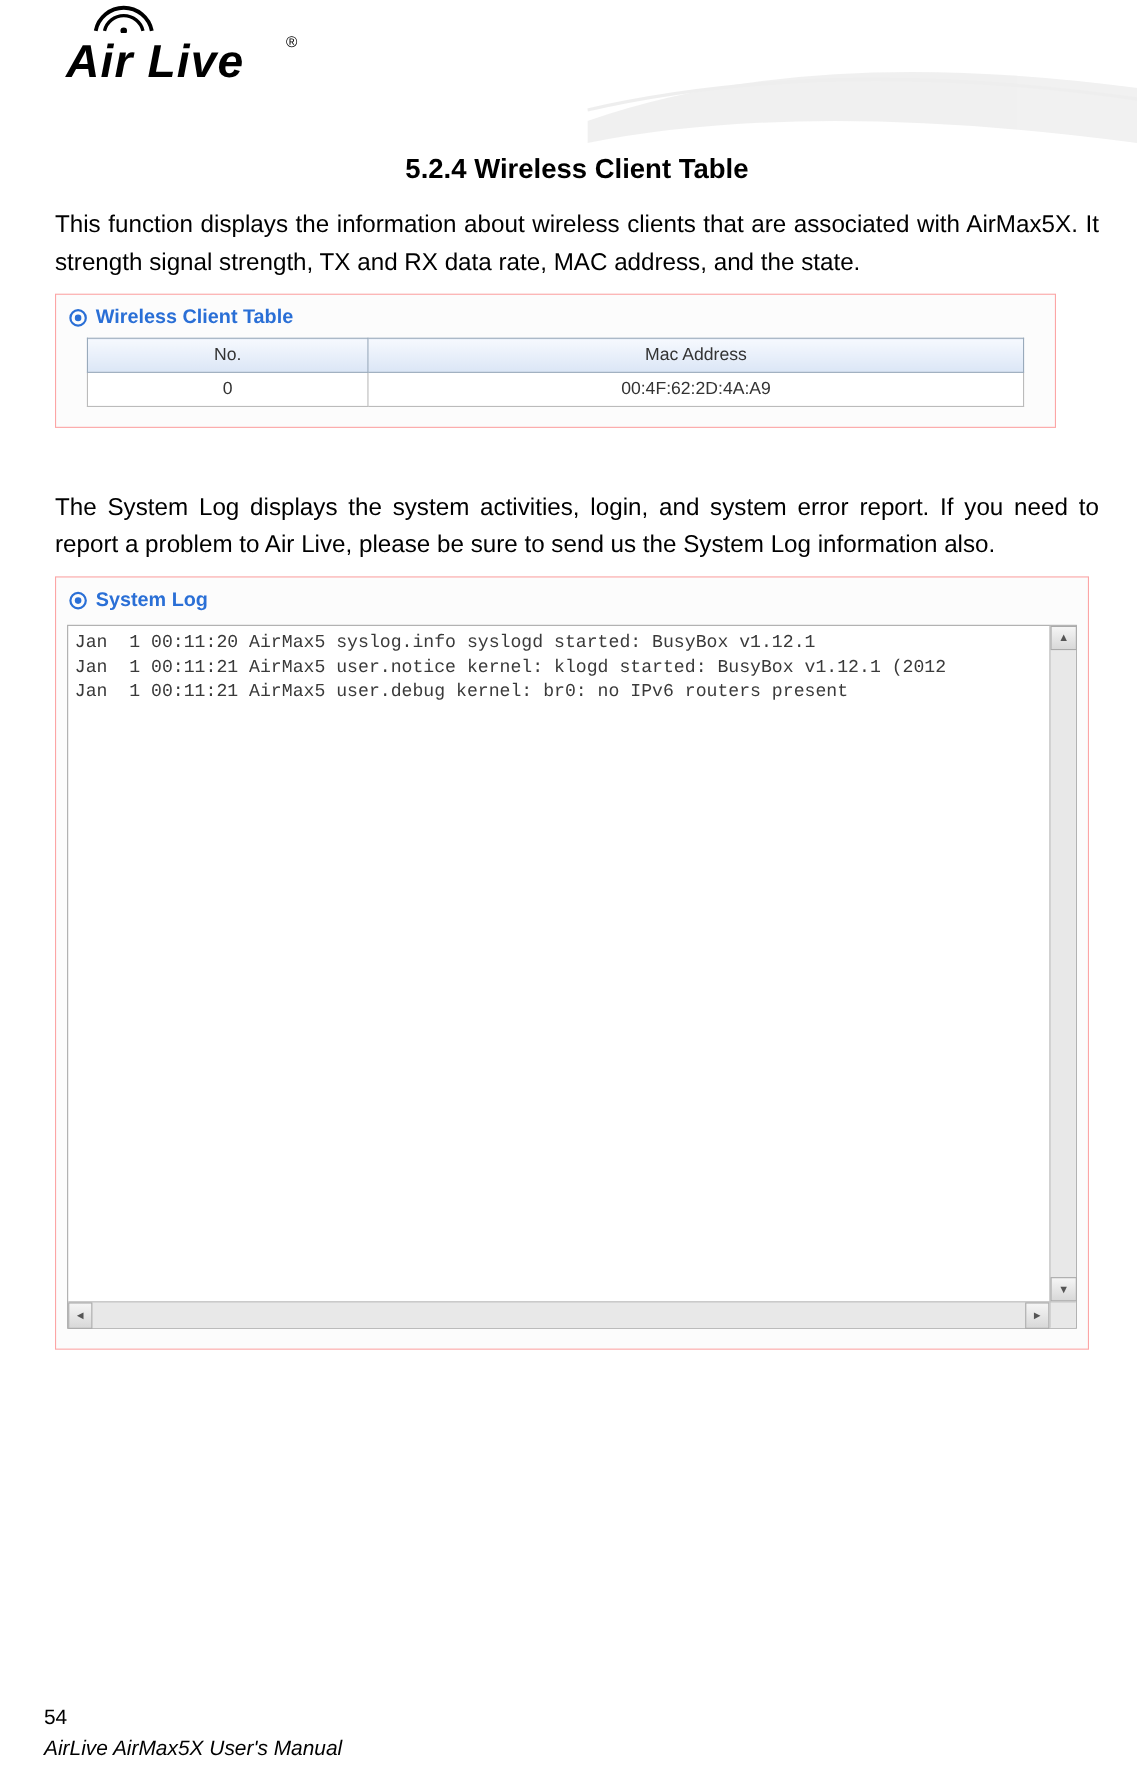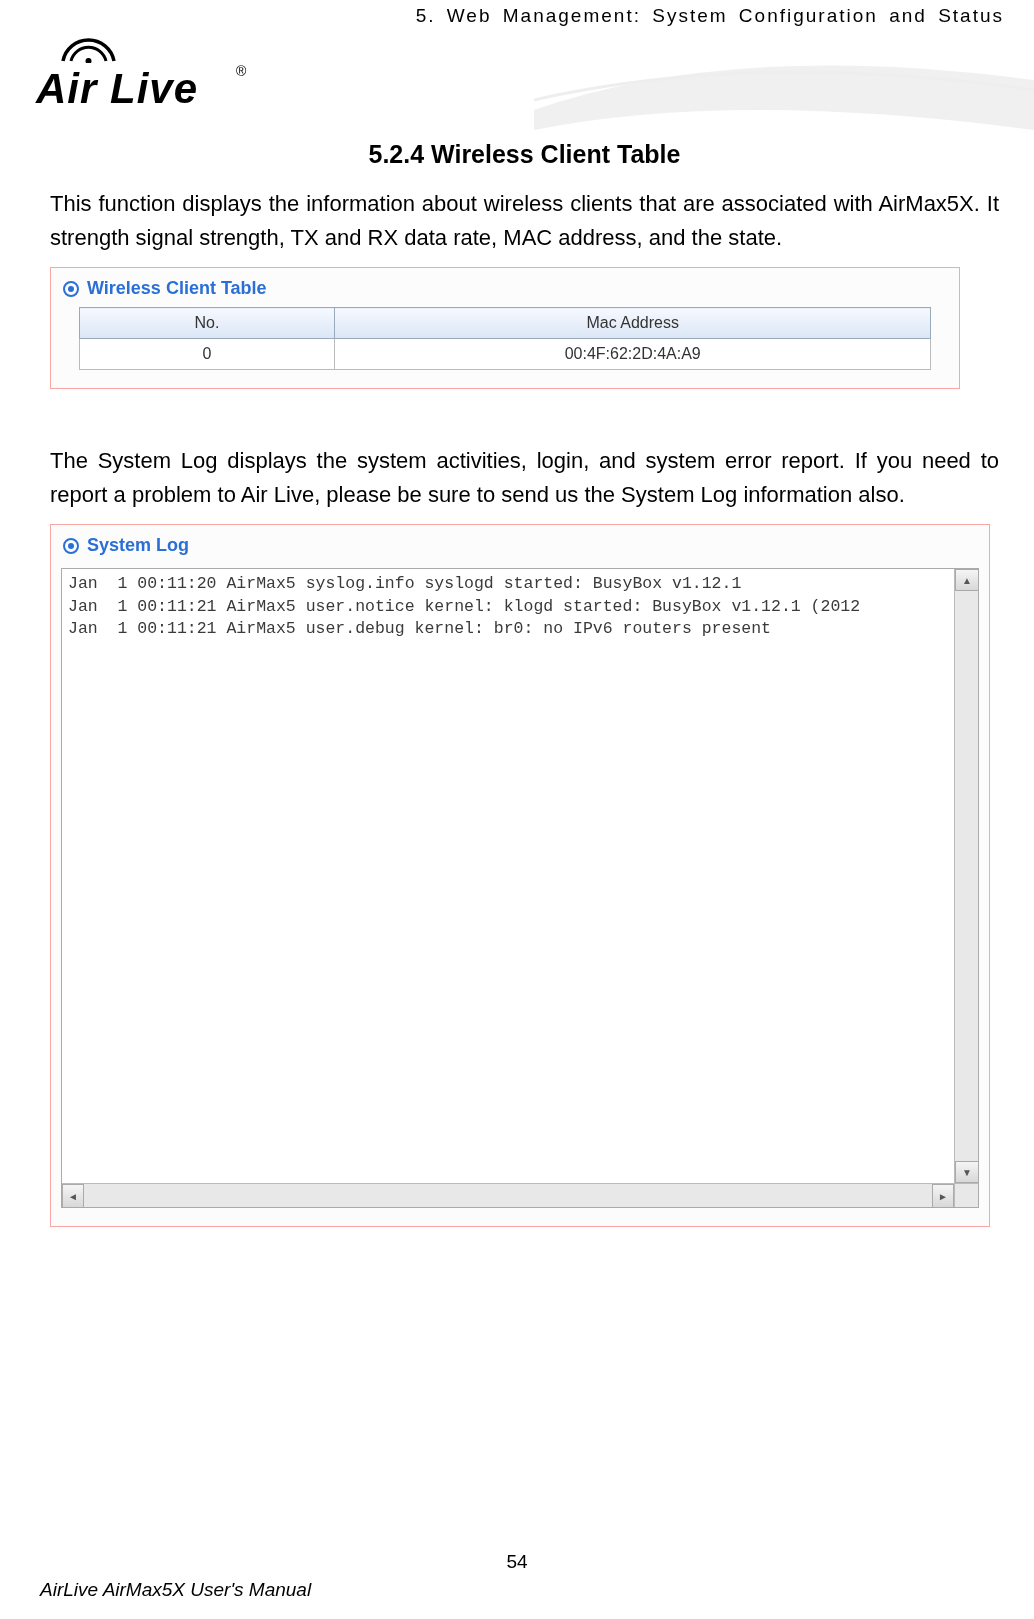--- a/index.html
+++ b/index.html
@@ -20,25 +20,24 @@
     position: absolute;
     top: 5px;
     right: 30px;
     font-size: 19px;
     letter-spacing: 2px;
     word-spacing: 4px;
     color: #000;
   }
   .logo-block {
     position: absolute;
-    left: 16px;
+    left: 40px;
     top: 0;
     width: 260px;
     height: 80px;
-    margin-top: 33px;
   }
   .logo-text {
     font-family: "Trebuchet MS", Arial, sans-serif;
     font-size: 42px;
     font-weight: bold;
     font-style: italic;
     letter-spacing: 1px;
     position: absolute;
     left: 20px;
     top: 32px;
@@ -223,34 +222,33 @@
   }
   .section-gap { height: 55px; }
   .footer {
     position: absolute;
     bottom: 18px;
     left: 0;
     width: 100%;
     padding: 0 40px;
   }
   .footer-page {
-    text-align: center;
+    text-align: left;
     font-size: 19px;
     margin-bottom: 6px;
   }
   .footer-title {
     font-style: italic;
     font-size: 19px;
   }
 </style>
 </head>
 <body>
 
 <div class="header">
-  <div class="header-chapter">5.  Web  Management:  System  Configuration  and  Status</div>
   <div class="logo-block">
     <svg class="logo-arc" viewBox="0 0 55 30">
       <path d="M2 28 A26 26 0 0 1 53 28" stroke="#000" stroke-width="3.5" fill="none"></path>
       <path d="M10 28 A18 18 0 0 1 45 28" stroke="#000" stroke-width="3" fill="none"></path>
       <circle cx="27.5" cy="28" r="3" fill="#000"></circle>
       <line x1="27.5" y1="28" x2="27.5" y2="40" stroke="#000" stroke-width="3"></line>
     </svg>
     <span class="logo-text">Air Live</span>
     <span class="logo-reg">®</span>
   </div>

